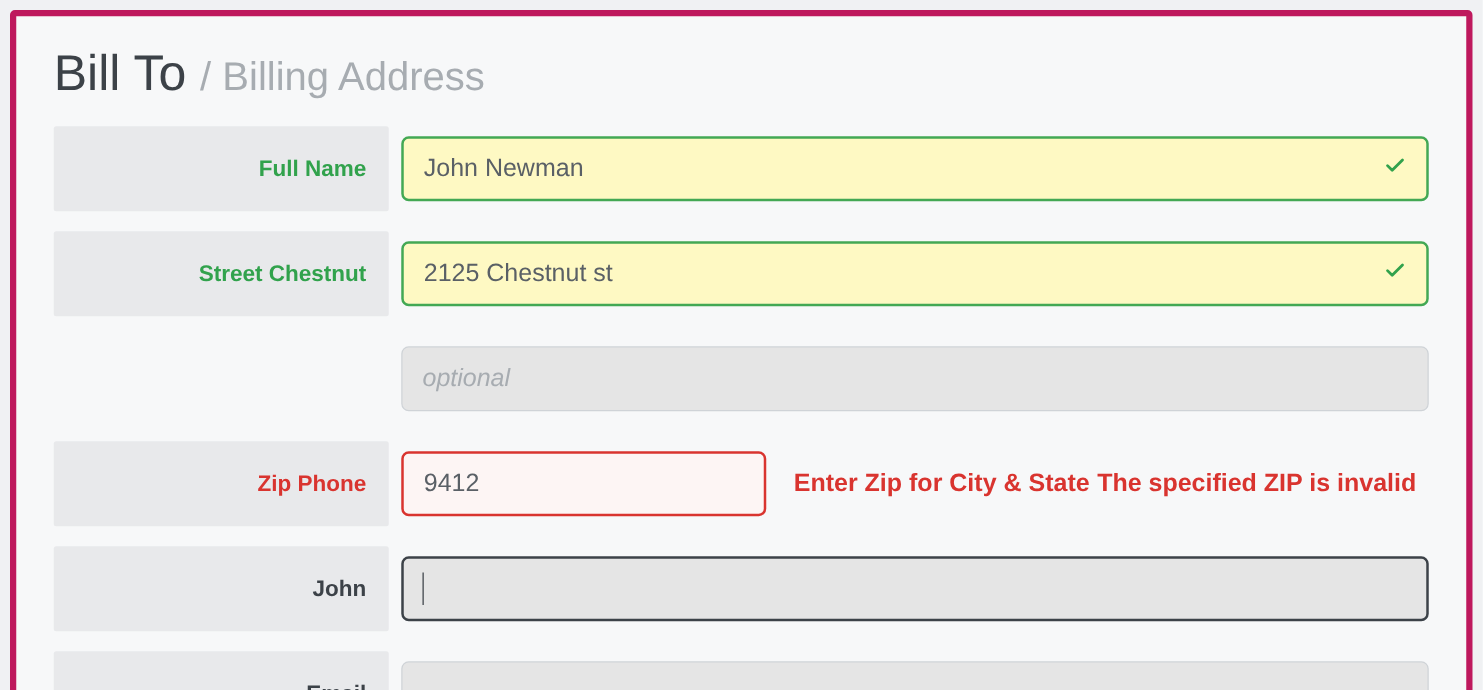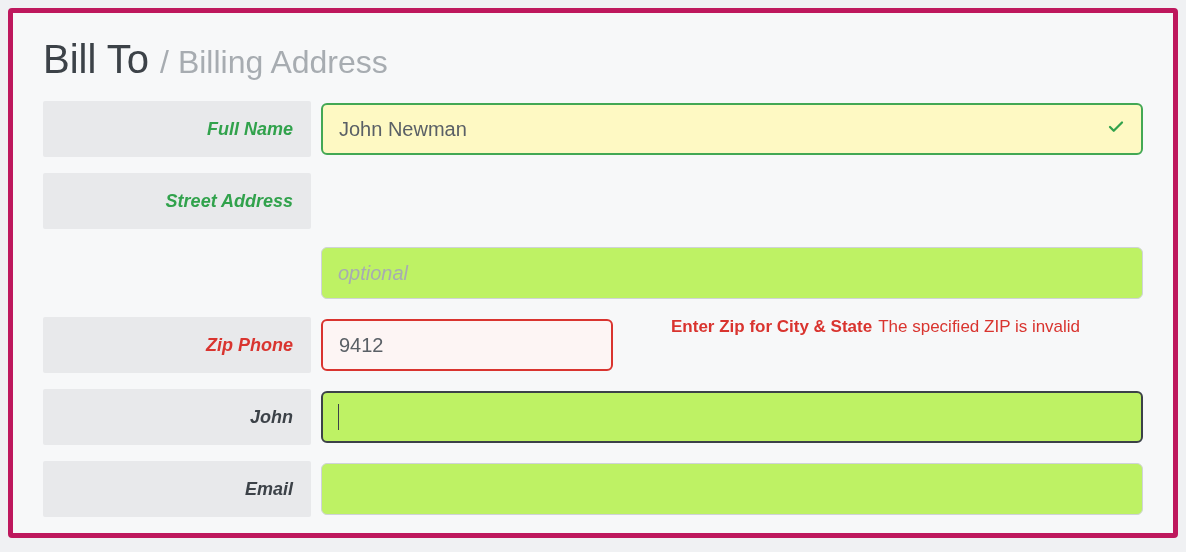--- a/index.html
+++ b/index.html
@@ -40,41 +40,40 @@
       min-width: 268px;
       background: #e8e9eb;
       display: flex;
       align-items: center;
       justify-content: flex-end;
       padding: 0 18px 0 0;
       font-weight: 700;
       font-size: 18px;
       color: #3c4248;
       border-radius: 2px;
-      height: 56px;
-      font-style: italic;
+      height: 68px;
     }
     .form-label.valid { color: #31a24c; }
     .form-label.invalid { color: #d9342f; }
     .form-label.empty { background: transparent; }
     .input-wrap {
       flex: 1;
       position: relative;
       display: flex;
       align-items: center;
       margin-left: 10px;
     }
     .text-input {
       width: 100%;
       height: 52px;
       font-size: 20px;
       padding: 0 48px 0 16px;
       border-radius: 6px;
       border: 1px solid #cfd3d7;
-      background: #bef264;
+      background: #e5e5e5;
       color: #5a6066;
       outline: none;
     }
     .text-input.valid {
       border: 2px solid #43a854;
       background: #fef9c3;
       color: #5a6066;
     }
     .text-input.invalid {
       border: 2px solid #d9342f;
@@ -96,31 +95,31 @@
       color: #31a24c;
       pointer-events: none;
     }
     .zip-row .input-wrap {
       flex: none;
       width: 292px;
     }
     .zip-hint-area {
       flex: 1;
       display: flex;
+      align-items: center;
       padding-left: 22px;
-      font-size: 17px;
-      margin-left: 36px;
+      font-size: 20px;
     }
     .zip-hint-strong {
       color: #d9342f;
       font-weight: 700;
     }
     .zip-hint-msg {
       color: #d9342f;
-      font-weight: 400;
+      font-weight: 700;
       margin-left: 6px;
     }
     .cursor {
       position: absolute;
       left: 17px;
       top: 50%;
       transform: translateY(-50%);
       width: 1px;
       height: 26px;
       background: #3c4248;
@@ -142,21 +141,29 @@
       <input type="text" class="text-input valid" value="John Newman" style="">
       <span class="check-icon">
         <svg width="18" height="18" viewBox="0 0 24 24" fill="none" stroke="currentColor" stroke-width="3" stroke-linecap="round" stroke-linejoin="round">
             <polyline points="20 6 9 17 4 12"></polyline>
           </svg>
       </span>
     </div>
   </div>
 
   <div class="form-row">
-    <div class="form-label valid">Street Address</div>
+    <div class="form-label valid">Street Chestnut</div>
+    <div class="input-wrap">
+      <input type="text" class="text-input valid" value="2125 Chestnut st" style="">
+      <span class="check-icon">
+        <svg width="18" height="18" viewBox="0 0 24 24" fill="none" stroke="currentColor" stroke-width="3" stroke-linecap="round" stroke-linejoin="round">
+            <polyline points="20 6 9 17 4 12"></polyline>
+          </svg>
+      </span>
+    </div>
   </div>
 
   <div class="form-row">
     <div class="form-label empty"></div>
     <div class="input-wrap">
       <input type="text" class="text-input" placeholder="optional" style="">
     </div>
   </div>
 
   <div class="form-row zip-row">

